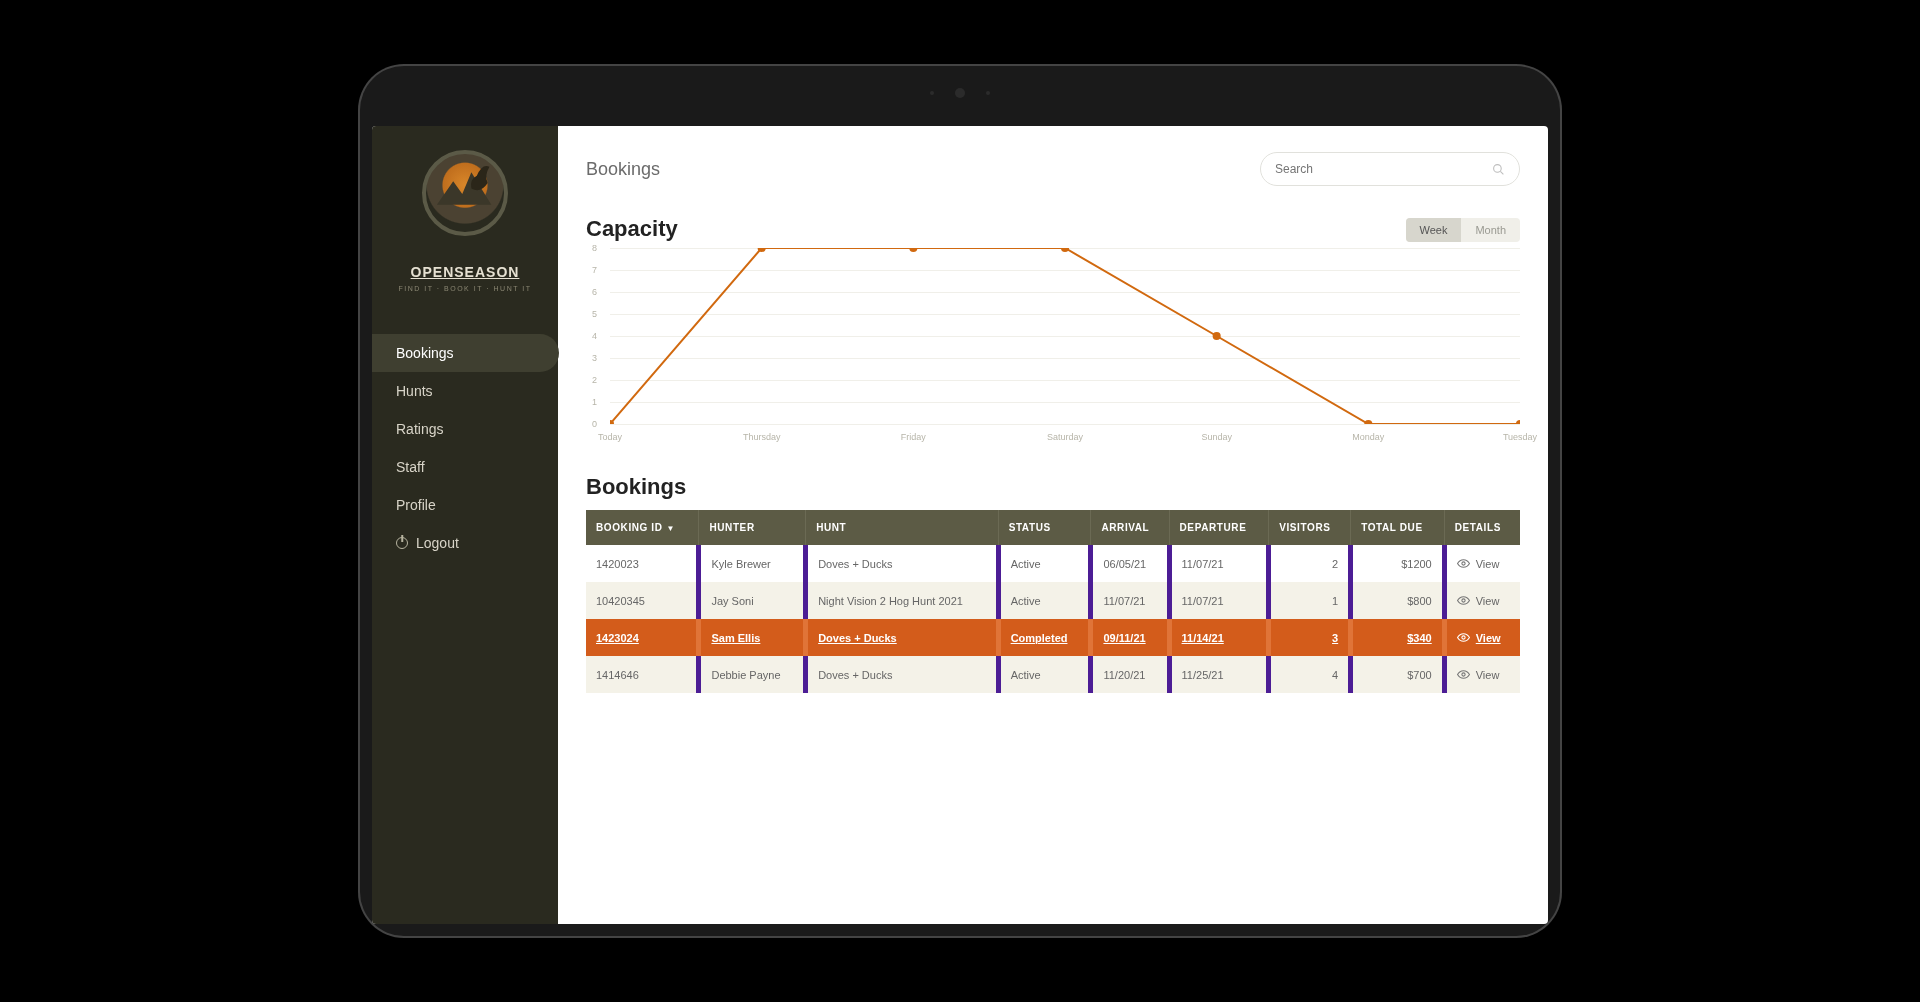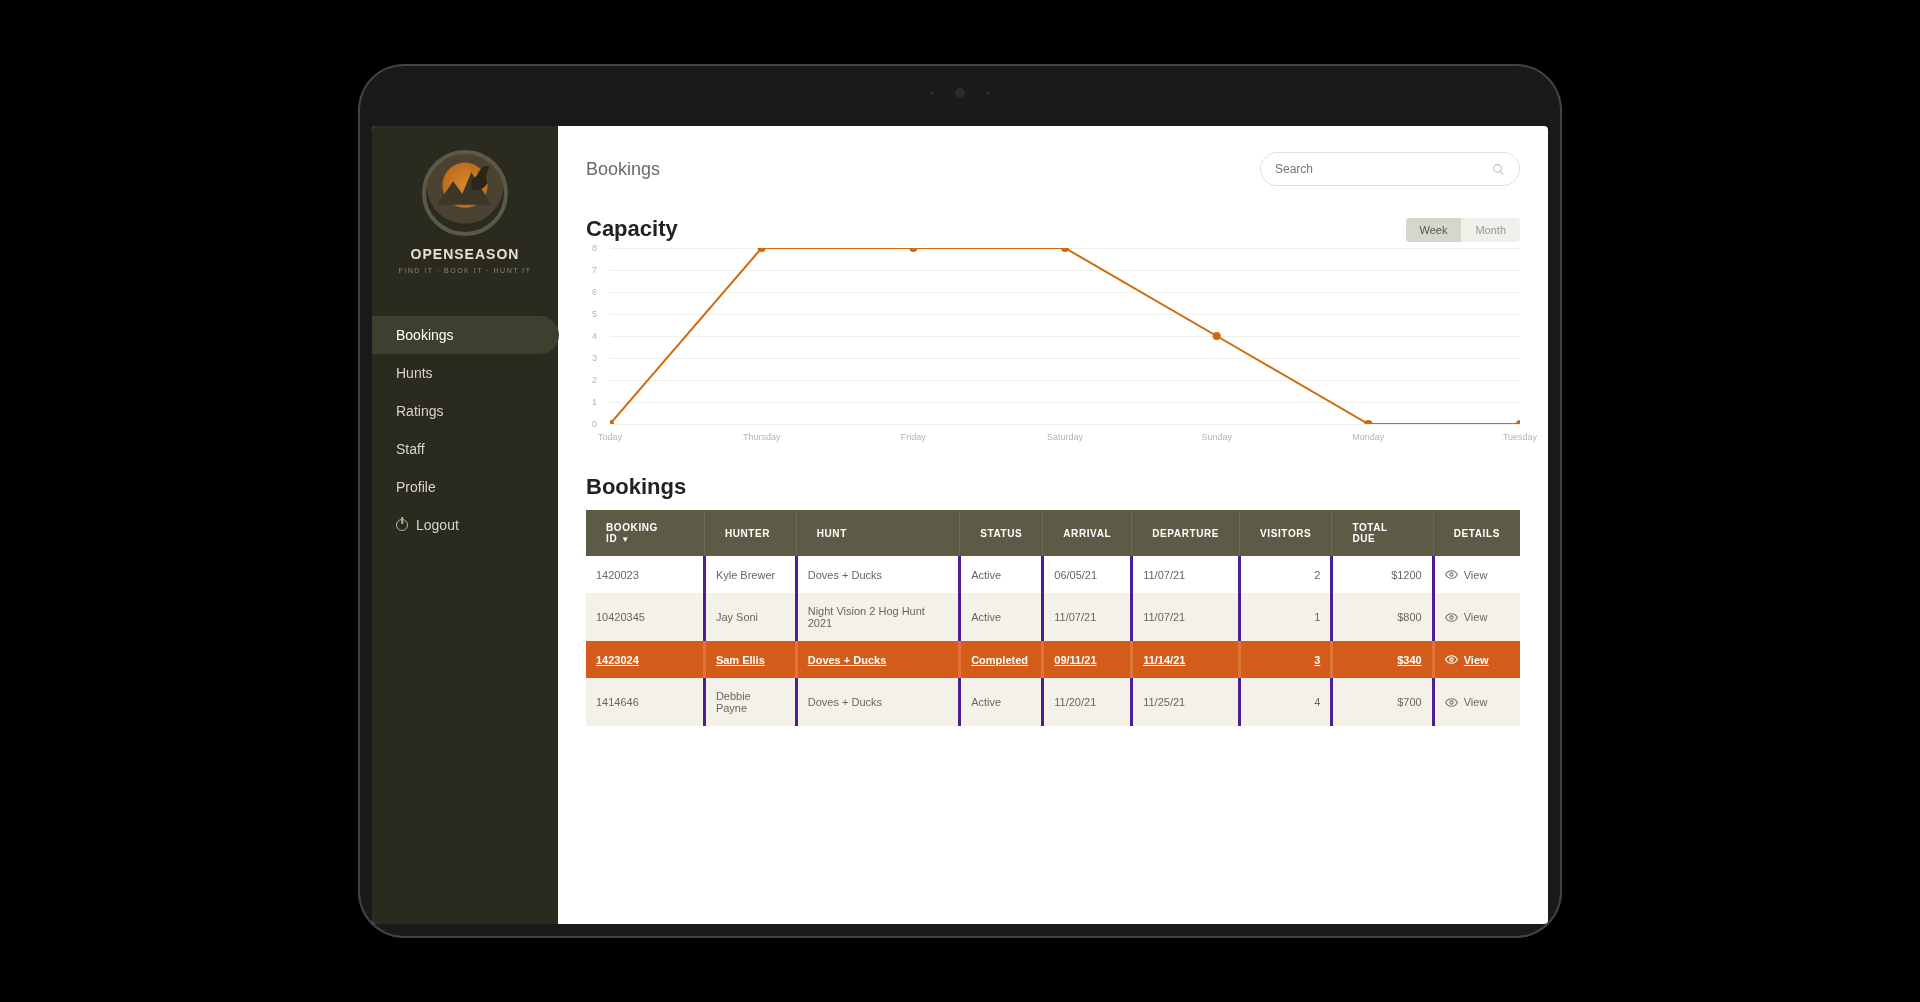--- a/index.html
+++ b/index.html
@@ -57,27 +57,28 @@
   .logo-circle {
     width: 86px; height: 86px;
     border-radius: 50%;
     background: radial-gradient(circle at 50% 40%, #d9872a 0%, #c06e1d 36%, #4b4232 38%, #4b4232 62%, #2a2a1f 64%);
     border: 4px solid #5b5a47;
     position: relative;
     overflow:hidden;
   }
   .logo-circle svg { position:absolute; inset:0; }
   .logo-text {
-    margin-top: 8px;
+    margin-top: 26px;
     font-size: 14px;
     letter-spacing: 1px;
     color: #e6e1d2;
     font-weight: 600;
     background:#2a2a1f;
     padding: 2px 6px;
+    text-decoration: underline;
   }
   .logo-sub {
     font-size: 7px;
     letter-spacing: 1.5px;
     color: #8a8672;
     margin-top: 3px;
   }
   .nav { list-style:none; }
   .nav li {
     padding: 11px 0 11px 24px;
@@ -182,29 +183,29 @@
     border-collapse: collapse;
     font-size: 11px;
   }
   table.bookings thead th {
     background:#5c5b45;
     color:#fff;
     font-weight:600;
     letter-spacing:.6px;
     font-size:10px;
     text-align:left;
-    padding: 12px 20px;
+    padding: 12px 10px;
     border-right:1px solid #6b6a54;
     text-transform: uppercase;
   }
   table.bookings thead th:last-child{border-right:none;}
   table.bookings tbody td {
     padding: 12px 10px;
     color:#666;
-    border-right:3px solid #4c1d95;
+    border-right:5px solid #4c1d95;
   }
   table.bookings tbody td:last-child{border-right:none;}
   table.bookings tbody tr:nth-child(even) { background:#f4f2e8; }
   table.bookings tbody tr.highlighted { background:#d35c1b;font-weight:bold; }
   table.bookings tbody tr.highlighted td { color:#fff; text-decoration: underline; border-right-color:#e07438;}
   .sort-ind { font-size:8px; margin-left:4px;}
   .num { text-align:right; }
   .view-cell { display:flex; align-items:center; gap:6px; }
   .eye-icon { width:13px; height:13px; }
 </style>

